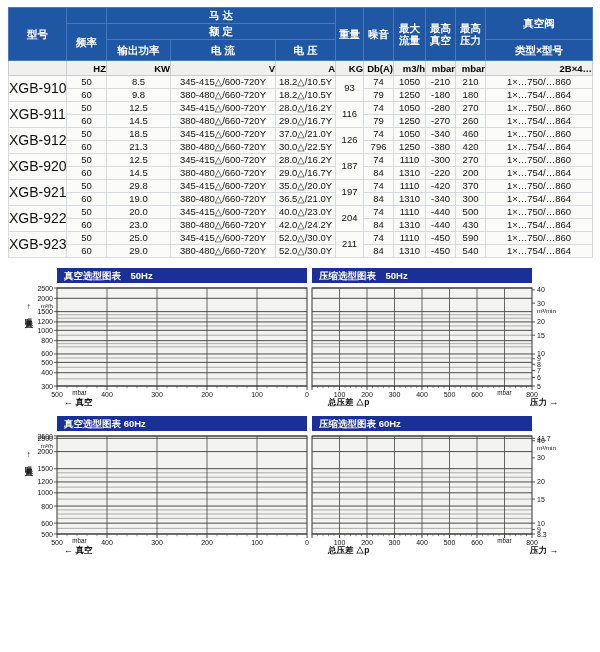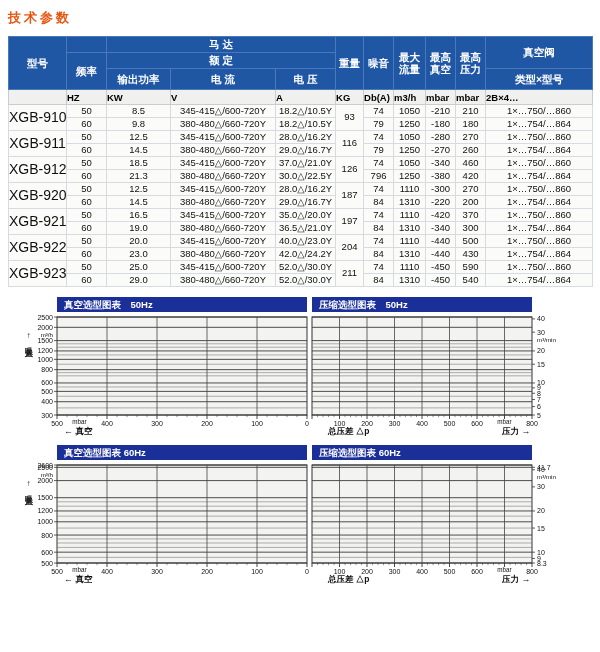--- a/index.html
+++ b/index.html
@@ -3,44 +3,43 @@
 <meta charset="utf-8">
 <style>
   html,body{margin:0;padding:0;background:#fff;}
   body{width:600px;height:652px;overflow:hidden;font-family:"Liberation Sans",sans-serif;}
   .page{padding:7px 8px 0 8px;}
   .doc-title{color:#e85510;font-size:13px;font-weight:bold;letter-spacing:3px;margin:2px 0 9px 0;}
   table.spec{border-collapse:collapse;table-layout:fixed;width:584px;}
   table.spec th{background:#1f57a5;color:#fff;font-size:10.5px;font-weight:bold;
     border:1px solid #4a78b8;padding:0;text-align:center;vertical-align:middle;line-height:1.15;word-break:break-all;}
   tr.hrow1 th{height:15px;} tr.hrow2 th{height:15px;} tr.hrow3 th{height:20px;}
-  tr.units td{background:#f0f0ee;color:#000;font-weight:bold;font-size:9.5px;text-align:left;
+  tr.units td{background:#f0f0ee;color:#000;font-weight:bold;font-size:9.5px;text-align:right;
     border:1px solid #c9cdd0;height:14px;padding:0;}
   table.spec tbody td{background:#fbfbf9;color:#101010;font-size:9.5px;text-align:center;
     border:1px solid #d7dade;height:12px;padding:0;line-height:1.1;white-space:nowrap;overflow:hidden;}
   table.spec tbody td.model-cell{font-size:14px;}
   table.spec tbody tr.group-start td{border-top:1px solid #b9bec5;}
   .section-title{color:#e85510;font-size:13px;font-weight:bold;letter-spacing:2px;margin:10px 0 4px 0;}
   .section-desc{font-size:11px;color:#1a1a1a;line-height:1.45;margin:0;text-indent:2em;font-weight:500;}
   .charts{margin-top:10px;}
   .chart-block{position:relative;width:584px;height:145px;}
   .chart-block + .chart-block{margin-top:3px;}
   .chart-svg{position:absolute;left:0;top:0;font-family:"Liberation Sans",sans-serif;}
   .ylab{position:absolute;left:16px;top:34px;writing-mode:vertical-lr;text-orientation:upright;
     font-size:8px;font-weight:bold;color:#222;letter-spacing:1px;line-height:1;}
   .leg{position:absolute;top:129px;font-size:8.5px;font-weight:bold;color:#111;white-space:nowrap;text-align:center;}
-  .leg-vac{left:56px;} .leg-dp{left:320px;} .leg-pres{left:494px;}
+  .leg-vac{left:56px;} .leg-dp{left:320px;} .leg-pres{left:522px;}
   .arr{font-size:9px;}
 </style>
 </head>
 <body>
 
 <div class="page">
 
-  <div class="doc-title">技术参数</div>
 
   <table class="spec">
     <colgroup>
       <col style="width:58px">
         <col style="width:40px">
         <col style="width:64px">
       <col style="width:105px">
         <col style="width:60px">
         <col style="width:28px">
       <col style="width:30px">
@@ -178,21 +177,21 @@
           <td>29.0△/16.7Y</td>
           <td>84</td>
           <td>1310</td>
           <td>-220</td>
           <td>200</td>
           <td>1×…754/…864</td>
         </tr>
         <tr class="group-start">
           <td rowspan="2" class="model-cell">XGB-921</td>
           <td>50</td>
-          <td>16.5</td>
+          <td>29.8</td>
           <td>345-415△/600-720Y</td>
           <td>35.0△/20.0Y</td>
           <td rowspan="2">197</td>
           <td>74</td>
           <td>1110</td>
           <td>-420</td>
           <td>370</td>
           <td>1×…750/…860</td>
         </tr>
         <tr>

